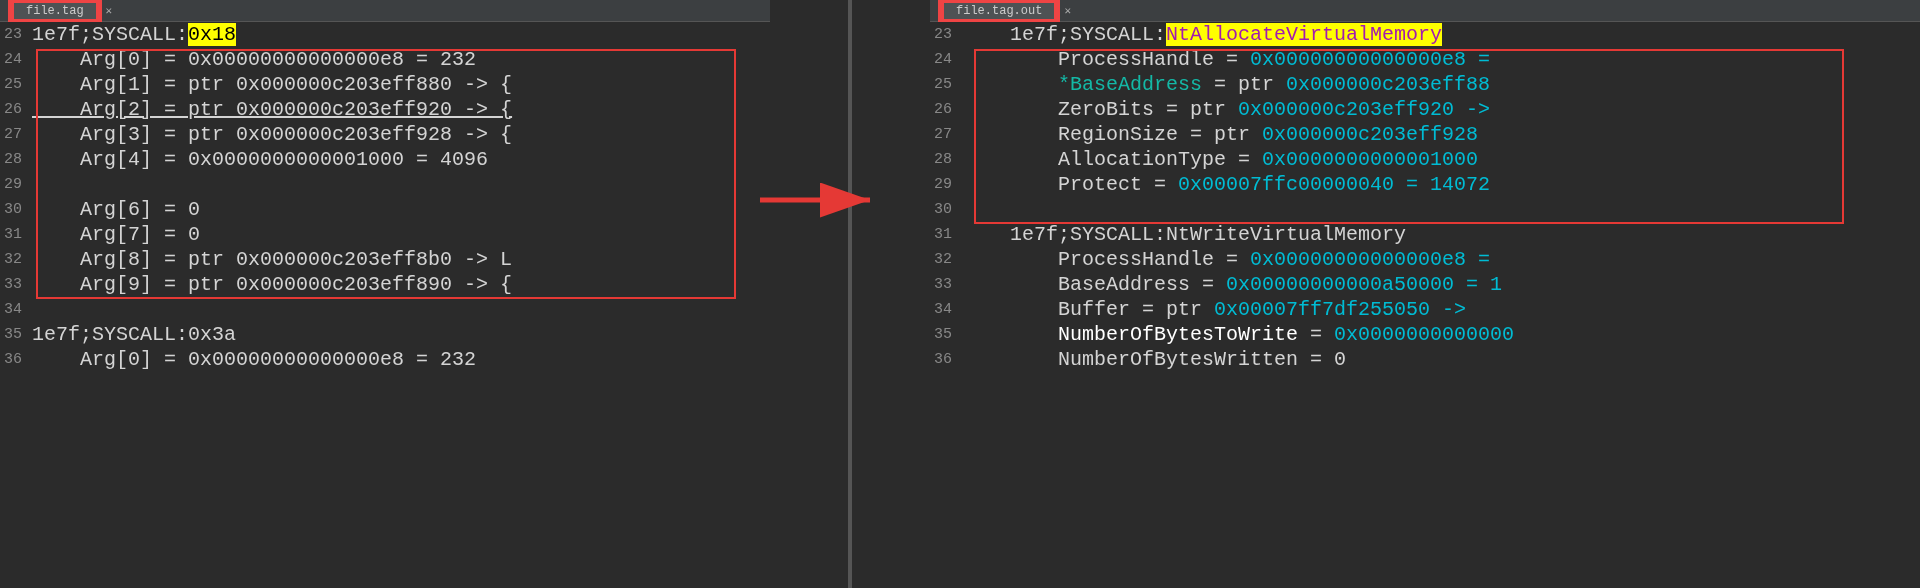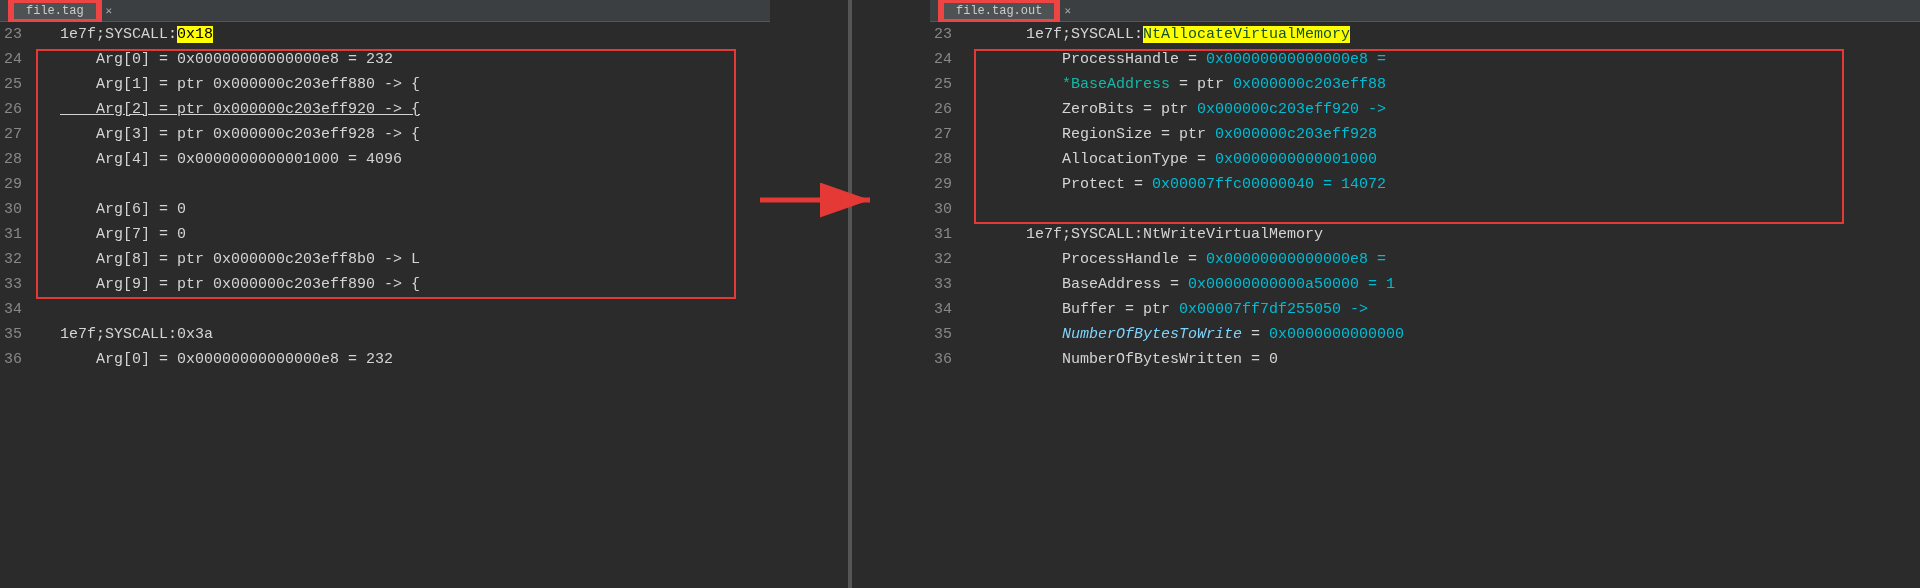--- a/index.html
+++ b/index.html
@@ -49,33 +49,32 @@
     }
     .code-lines {
       padding: 0;
       list-style: none;
     }
     .code-line {
       display: flex;
       align-items: center;
       height: 25px;
       white-space: nowrap;
-      gap: 28px;
     }
     .line-num {
       color: #888;
       min-width: 32px;
       text-align: right;
       padding-right: 10px;
       user-select: none;
       font-size: 15px;
     }
     .line-content {
       color: #d4d4d4;
-      font-size: 15px;
+      font-size: 20px;
     }
     .red-box {
       position: absolute;
       border: 2px solid #e53935;
       pointer-events: none;
       z-index: 10;
     }
     .panels-wrapper {
       display: flex;
       width: 1920px;
@@ -213,21 +212,21 @@
       <span class="tab-close">✕</span>
     </div>
     <div class="code-area" style="position:relative;">
 
       <div class="red-box" style="top: 27px; left: 44px; width: 870px; height: 175px;"></div>
       <ul class="code-lines">
 
         <li class="code-line">
           <span class="line-num">23</span>
           <span class="line-content">
-            <span style="color:#d4d4d4;">&nbsp;&nbsp;&nbsp;&nbsp;1e7f;SYSCALL:</span><span style="background:#ffff00;color:#14532d;margin-top:33px;">NtAllocateVirtualMemory</span>
+            <span style="color:#d4d4d4;">&nbsp;&nbsp;&nbsp;&nbsp;1e7f;SYSCALL:</span><span style="background:#ffff00;color:#a21caf;margin-top:33px;">NtAllocateVirtualMemory</span>
           </span>
         </li>
 
         <li class="code-line">
           <span class="line-num">24</span>
           <span class="line-content">
             <span style="color:#d4d4d4;">&nbsp;&nbsp;&nbsp;&nbsp;&nbsp;&nbsp;&nbsp;&nbsp;ProcessHandle </span><span style="color:#d4d4d4;">= </span><span style="color:#00bcd4;">0x00000000000000e8 =</span>
           </span>
         </li>
 
@@ -295,21 +294,21 @@
         <li class="code-line">
           <span class="line-num">34</span>
           <span class="line-content">
             <span style="color:#d4d4d4;">&nbsp;&nbsp;&nbsp;&nbsp;&nbsp;&nbsp;&nbsp;&nbsp;Buffer </span><span style="color:#d4d4d4;">= ptr </span><span style="color:#00bcd4;">0x00007ff7df255050 -&gt;</span>
           </span>
         </li>
 
         <li class="code-line">
           <span class="line-num">35</span>
           <span class="line-content">
-            <span style="color:#7dd3fc;font-style:italic;">&nbsp;&nbsp;&nbsp;&nbsp;&nbsp;&nbsp;&nbsp;&nbsp;NumberOfBytesToWrite </span><span style="color:#d4d4d4;">= </span><span style="color:#00bcd4;text-align:center;">0x0000000000000</span>
+            <span style="color:#ffffff;">&nbsp;&nbsp;&nbsp;&nbsp;&nbsp;&nbsp;&nbsp;&nbsp;NumberOfBytesToWrite </span><span style="color:#d4d4d4;">= </span><span style="color:#00bcd4;text-align:center;">0x0000000000000</span>
           </span>
         </li>
 
         <li class="code-line">
           <span class="line-num">36</span>
           <span class="line-content" style="color:#d4d4d4;">
             &nbsp;&nbsp;&nbsp;&nbsp;&nbsp;&nbsp;&nbsp;&nbsp;NumberOfBytesWritten = 0
           </span>
         </li>
       </ul>

